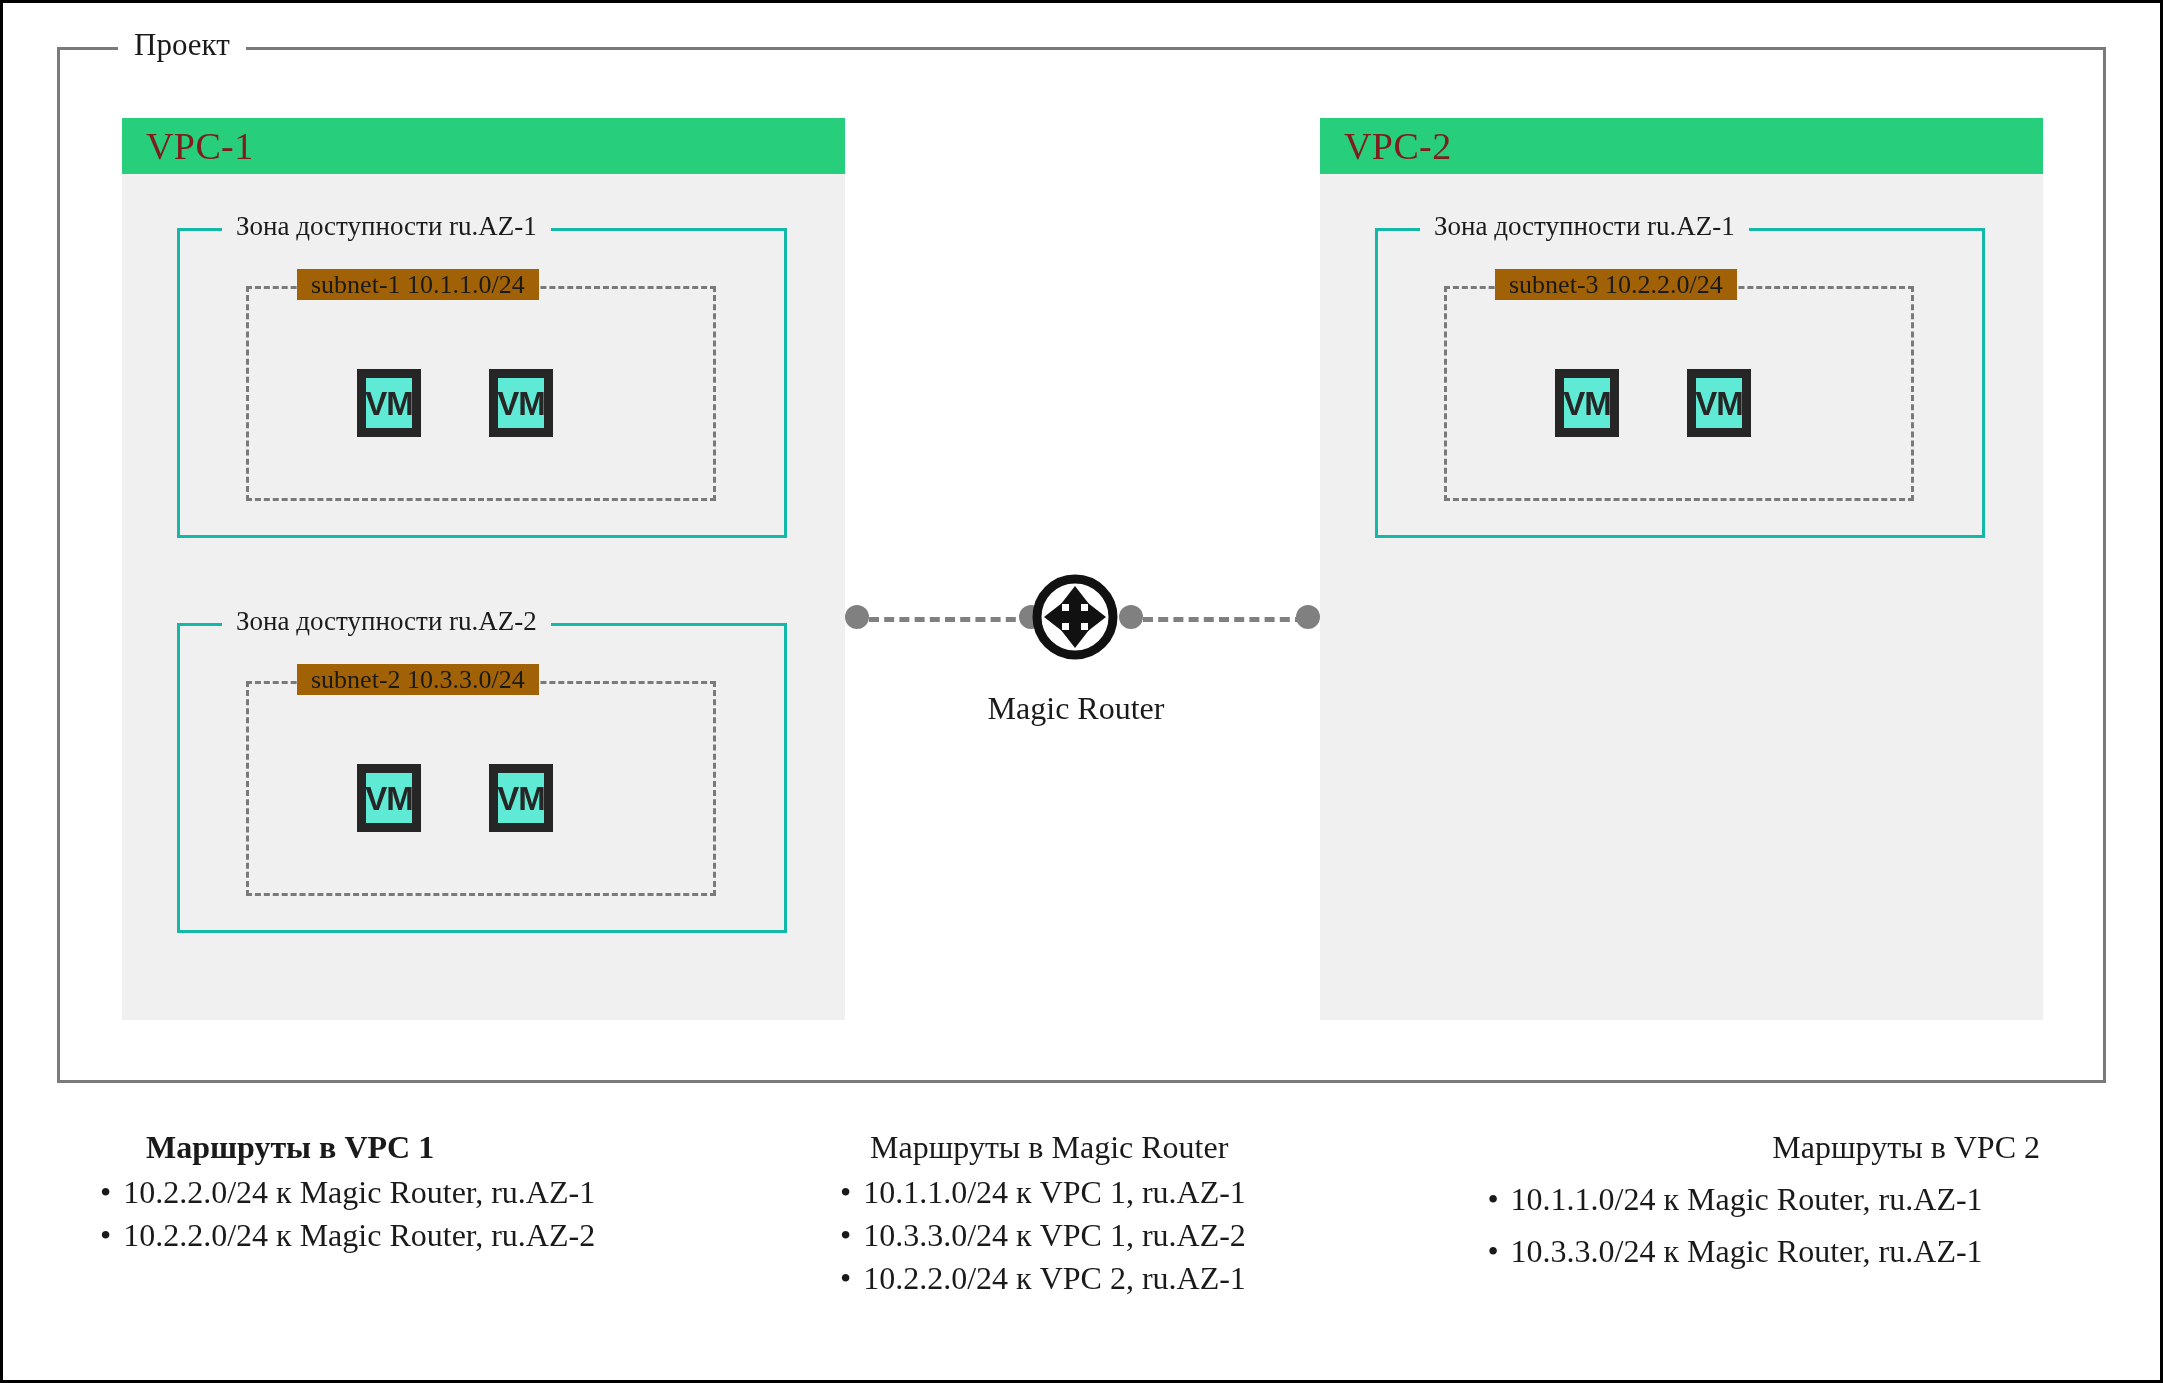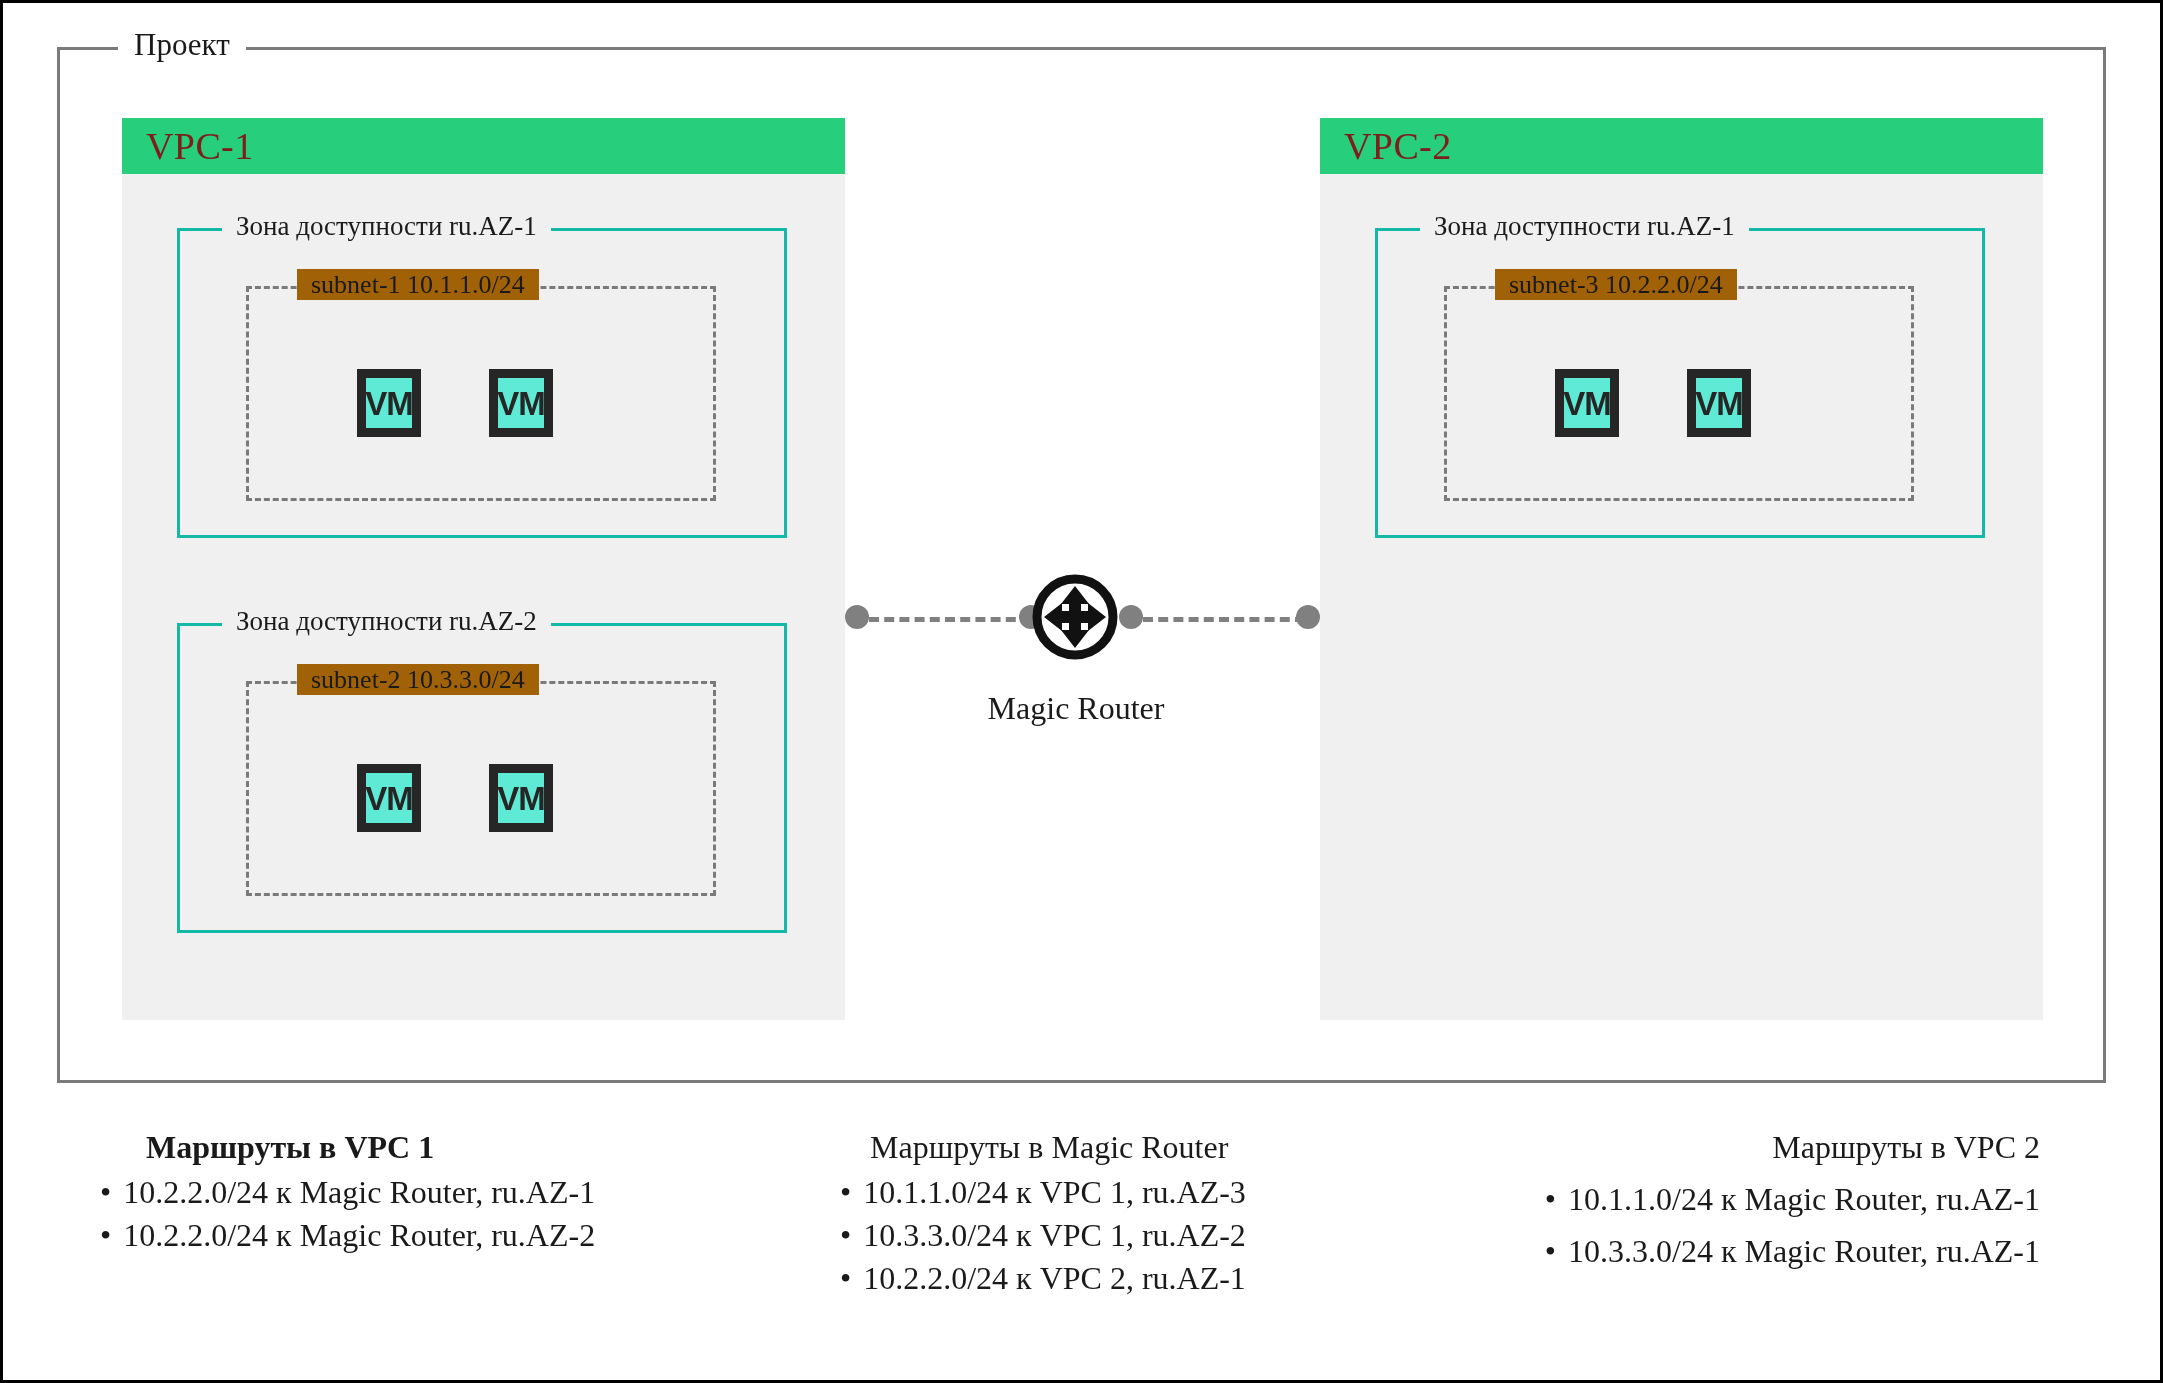--- a/index.html
+++ b/index.html
@@ -161,21 +161,21 @@
   }
   .routes-list li::before {
     content: "\2022";
     margin-right: 12px;
   }
   #routes-vpc1 { left: 100px; width: 620px; text-align: left; }
   #routes-vpc1 .routes-title { padding-left: 46px; font-weight: bold; }
   #routes-router { left: 840px; width: 560px; text-align: left; }
   #routes-router .routes-title { padding-left: 30px; }
   #routes-vpc2 { left: 1430px; width: 610px; text-align: right; }
-  #routes-vpc2 .routes-list li { text-align: right; margin-top: 9px; }
+  #routes-vpc2 .routes-list li { text-align: center; margin-top: 9px; }
 </style>
 </head>
 <body>
 
 <div id="page-frame"></div>
 
 <div id="project-frame"></div>
 <div id="project-label">Проект</div>
 
 <div class="vpc" id="vpc-1">
@@ -256,21 +256,21 @@
   <div class="routes-title">Маршруты в VPC 1</div>
   <ul class="routes-list">
     <li>10.2.2.0/24 к Magic Router, ru.AZ-1</li>
     <li>10.2.2.0/24 к Magic Router, ru.AZ-2</li>
   </ul>
 </div>
 
 <div class="routes-col" id="routes-router">
   <div class="routes-title">Маршруты в Magic Router</div>
   <ul class="routes-list">
-    <li>10.1.1.0/24 к VPC 1, ru.AZ-3</li>
+    <li>10.1.1.0/24 к VPC 1, ru.AZ-1</li>
     <li>10.3.3.0/24 к VPC 1, ru.AZ-2</li>
     <li>10.2.2.0/24 к VPC 2, ru.AZ-1</li>
   </ul>
 </div>
 
 <div class="routes-col" id="routes-vpc2">
   <div class="routes-title">Маршруты в VPC 2</div>
   <ul class="routes-list">
     <li>10.1.1.0/24 к Magic Router, ru.AZ-1</li>
     <li>10.3.3.0/24 к Magic Router, ru.AZ-1</li>

